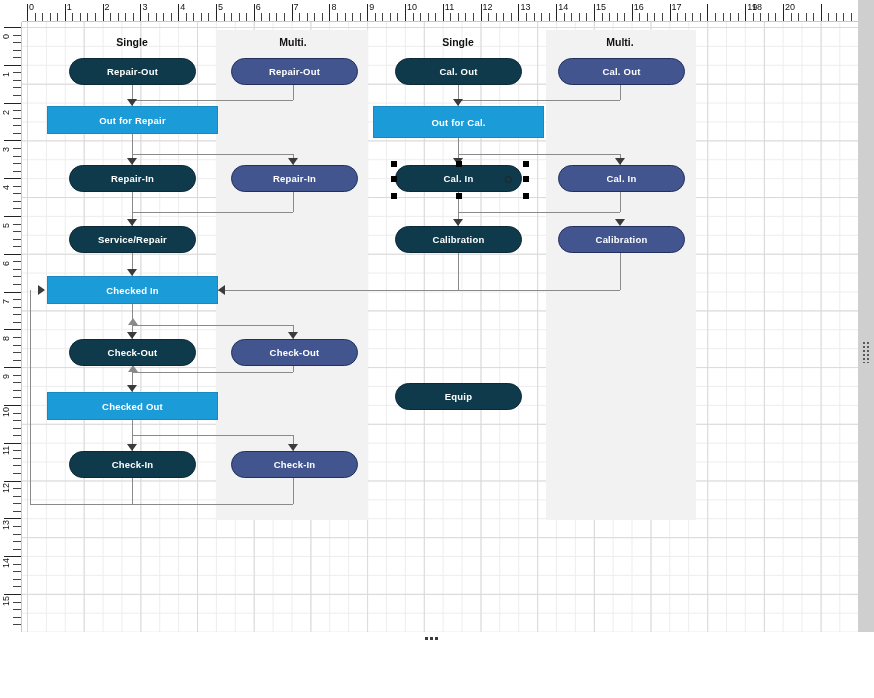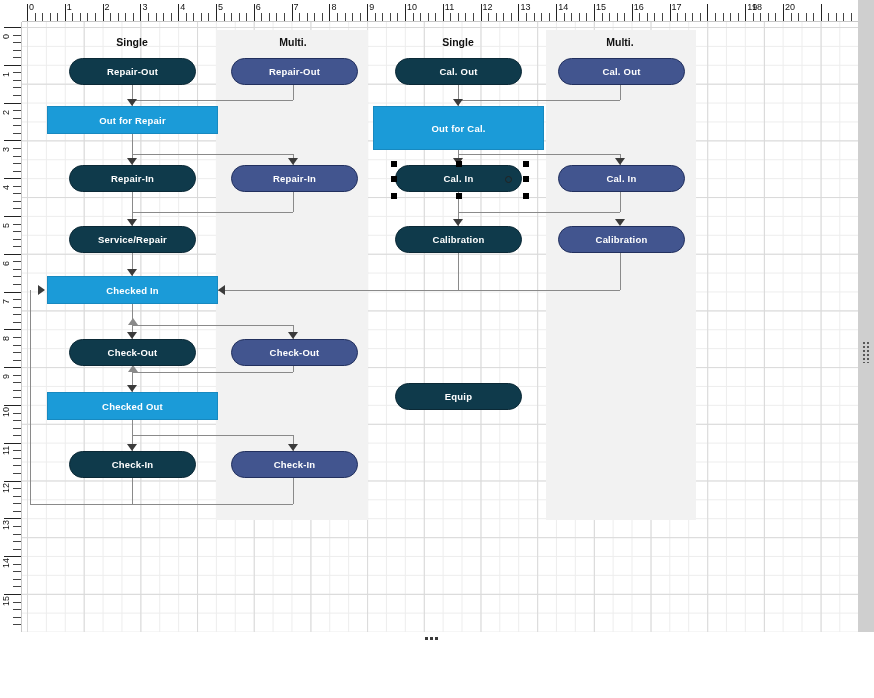--- a/index.html
+++ b/index.html
@@ -392,21 +392,21 @@
         <div class="arrow right" style="left: 16px; top: 263px;"></div>
         <div class="hdr" style="left: 70px; top: 14px; width: 80px;">Single</div>
         <div class="hdr" style="left: 231px; top: 14px; width: 80px;">Multi.</div>
         <div class="hdr" style="left: 396px; top: 14px; width: 80px;">Single</div>
         <div class="hdr" style="left: 558px; top: 14px; width: 80px;">Multi.</div>
         <div class="node pill-dark" style="left: 47px; top: 36px; width: 127px; height: 27px;">Repair-Out</div>
         <div class="node pill-blue" style="left: 209px; top: 36px; width: 127px; height: 27px;">Repair-Out</div>
         <div class="node pill-dark" style="left: 373px; top: 36px; width: 127px; height: 27px;">Cal. Out</div>
         <div class="node pill-blue" style="left: 536px; top: 36px; width: 127px; height: 27px;">Cal. Out</div>
         <div class="node bar-cyan" style="left: 25px; top: 84px; width: 171px; height: 28px;">Out for Repair</div>
-        <div class="node bar-cyan" style="left: 351px; top: 84px; width: 171px; height: 44px;">Out for Cal.</div>
+        <div class="node bar-cyan" style="left: 351px; top: 84px; width: 171px; height: 32px;">Out for Cal.</div>
         <div class="node pill-dark" style="left: 47px; top: 143px; width: 127px; height: 27px;">Repair-In</div>
         <div class="node pill-blue" style="left: 209px; top: 143px; width: 127px; height: 27px;">Repair-In</div>
         <div class="node pill-dark" style="left: 373px; top: 143px; width: 127px; height: 27px;">Cal. In</div>
         <div class="sel-h" style="left: 369px; top: 139px;"></div>
         <div class="sel-h" style="left: 433.5px; top: 139px;"></div>
         <div class="sel-h" style="left: 501px; top: 139px;"></div>
         <div class="sel-h" style="left: 369px; top: 153.5px;"></div>
         <div class="sel-h" style="left: 501px; top: 153.5px;"></div>
         <div class="sel-h" style="left: 369px; top: 171px;"></div>
         <div class="sel-h" style="left: 433.5px; top: 171px;"></div>

